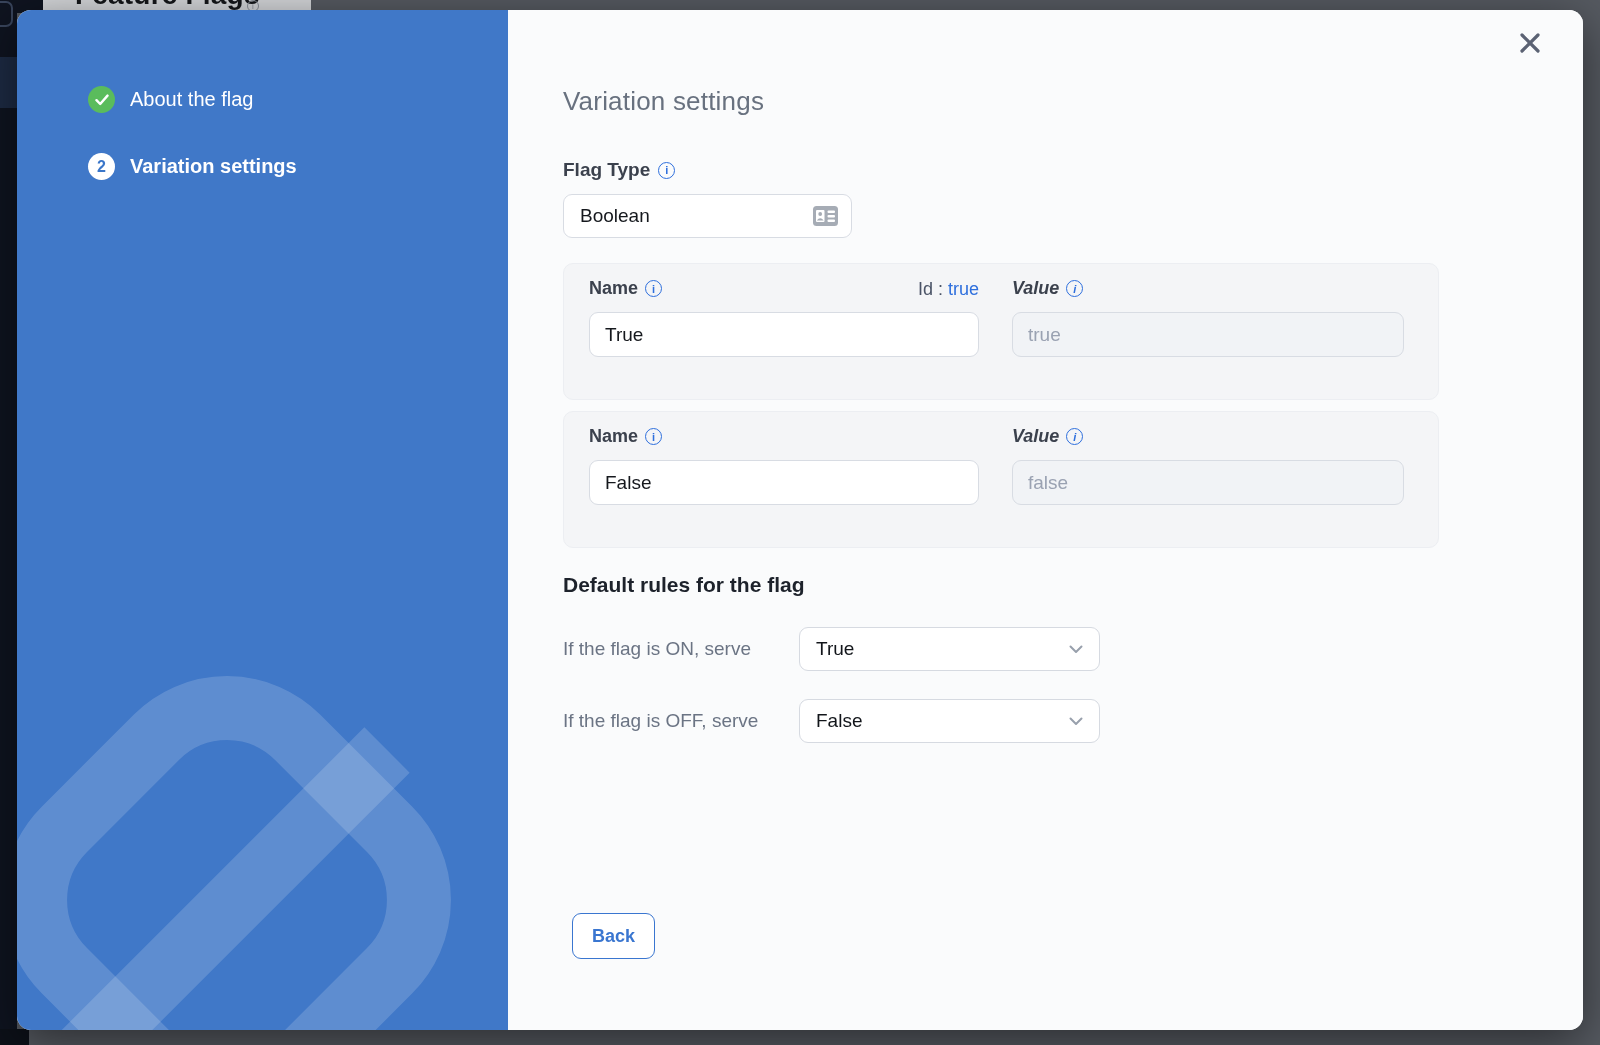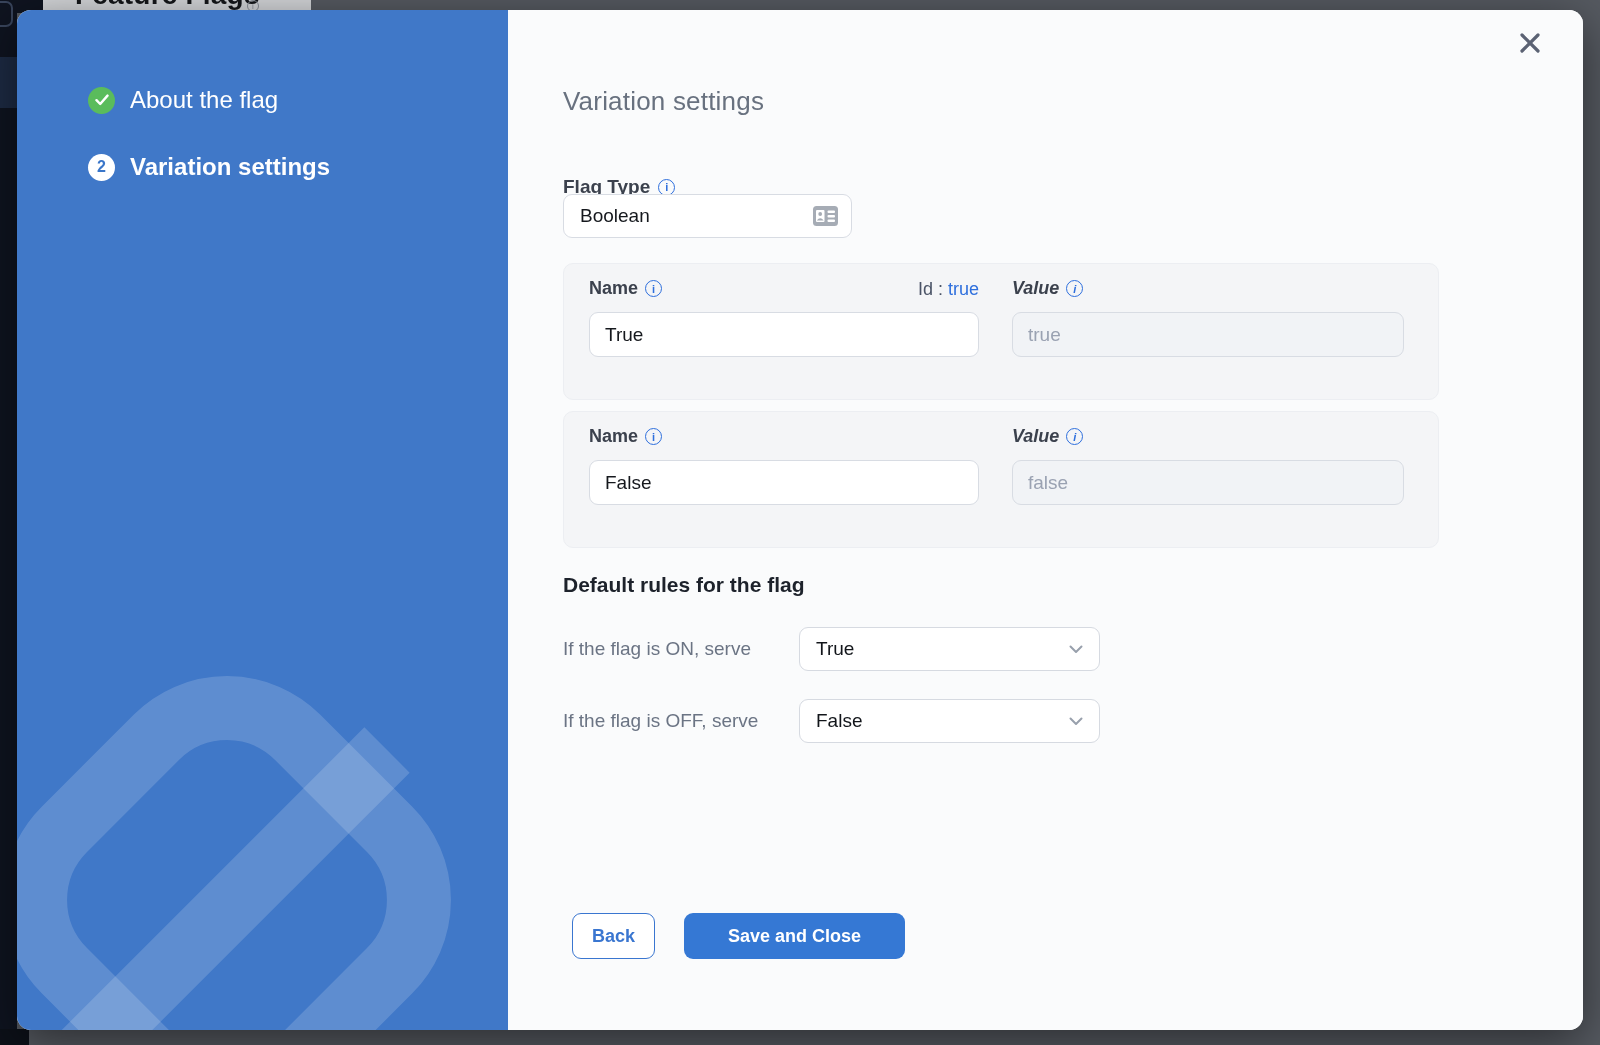--- a/index.html
+++ b/index.html
@@ -34,39 +34,39 @@
   
   .steps-panel { position:relative; flex:none; width:491px; height:100%;
                  background:#4078c8; overflow:hidden; }
   .step { position:absolute; left:71px; display:flex; align-items:center; gap:15px; cursor:pointer; }
   .step-1 { top:76px; }
   .step-2 { top:143px; }
   .badge { width:27px; height:27px; border-radius:50%; flex:none;
            display:flex; align-items:center; justify-content:center; }
   .badge.done { background:#5abc5c; }
   .badge.num  { background:#ffffff; color:#3a76c9; font-size:16px; font-weight:700; }
-  .step-label { color:#ffffff; font-size:24px; font-weight:500; }
+  .step-label { color:#ffffff; font-size:20px; font-weight:500; }
   .step-2 .step-label { font-weight:700; }
   .watermark { position:absolute; left:0; top:640px; }
 
   
   .content { position:relative; flex:1; height:100%; background:#fafbfc; }
   .close-btn { position:absolute; top:20px; right:40px; width:26px; height:26px;
                background:none; border:none; cursor:pointer; padding:0; }
   .dialog-title { position:absolute; left:55px; top:76px; font-size:26px; font-weight:500;
                   color:#68717f; letter-spacing:.2px; }
 
   .field-label { font-size:19px; font-weight:600; color:#3b414d;
                  display:inline-flex; align-items:center; gap:8px; }
   .info { width:17px; height:17px; border:1.5px solid #2e6fdd; border-radius:50%;
           color:#2e6fdd; font-size:11px; font-weight:600; flex:none;
           display:inline-flex; align-items:center; justify-content:center; cursor:pointer; }
   .info::after { content:"i"; }
 
-  .flag-type-label { position:absolute; left:55px; top:166px;justify-content:space-between; }
+  .flag-type-label { position:absolute; left:55px; top:149px;justify-content:space-between; }
   .select-box { position:absolute; left:55px; top:184px; width:289px; height:44px;
                 background:#fff; border:1px solid #d8dce3; border-radius:9px;
                 display:flex; align-items:center; justify-content:space-between;
                 padding:0 12px 0 16px; cursor:pointer; }
   .select-box .sel-text { font-size:19px; color:#15181d; }
 
   .vcard { position:absolute; left:55px; width:876px; height:137px;
            background:#f4f5f7; border:1px solid #eceef2; border-radius:10px; }
   .vcard.c1 { top:253px; }
   .vcard.c2 { top:401px; }
@@ -207,16 +207,15 @@
     <span class="rule-label r2">If the flag is OFF, serve</span>
     <div class="dropdown r2">
       <span class="dd-text">False</span>
       <svg width="14" height="9" viewBox="0 0 14 9">
         <polyline points="1.5,1.5 7,7 12.5,1.5" stroke="#98a0ac" stroke-width="2" fill="none" stroke-linecap="round" stroke-linejoin="round"></polyline>
       </svg>
     </div>
 
     <div class="actions">
       <button class="btn back">Back</button>
-      <button class="btn save">Save and Close</button>
     </div>
   </section>
 </div>
 
 </body></html>

